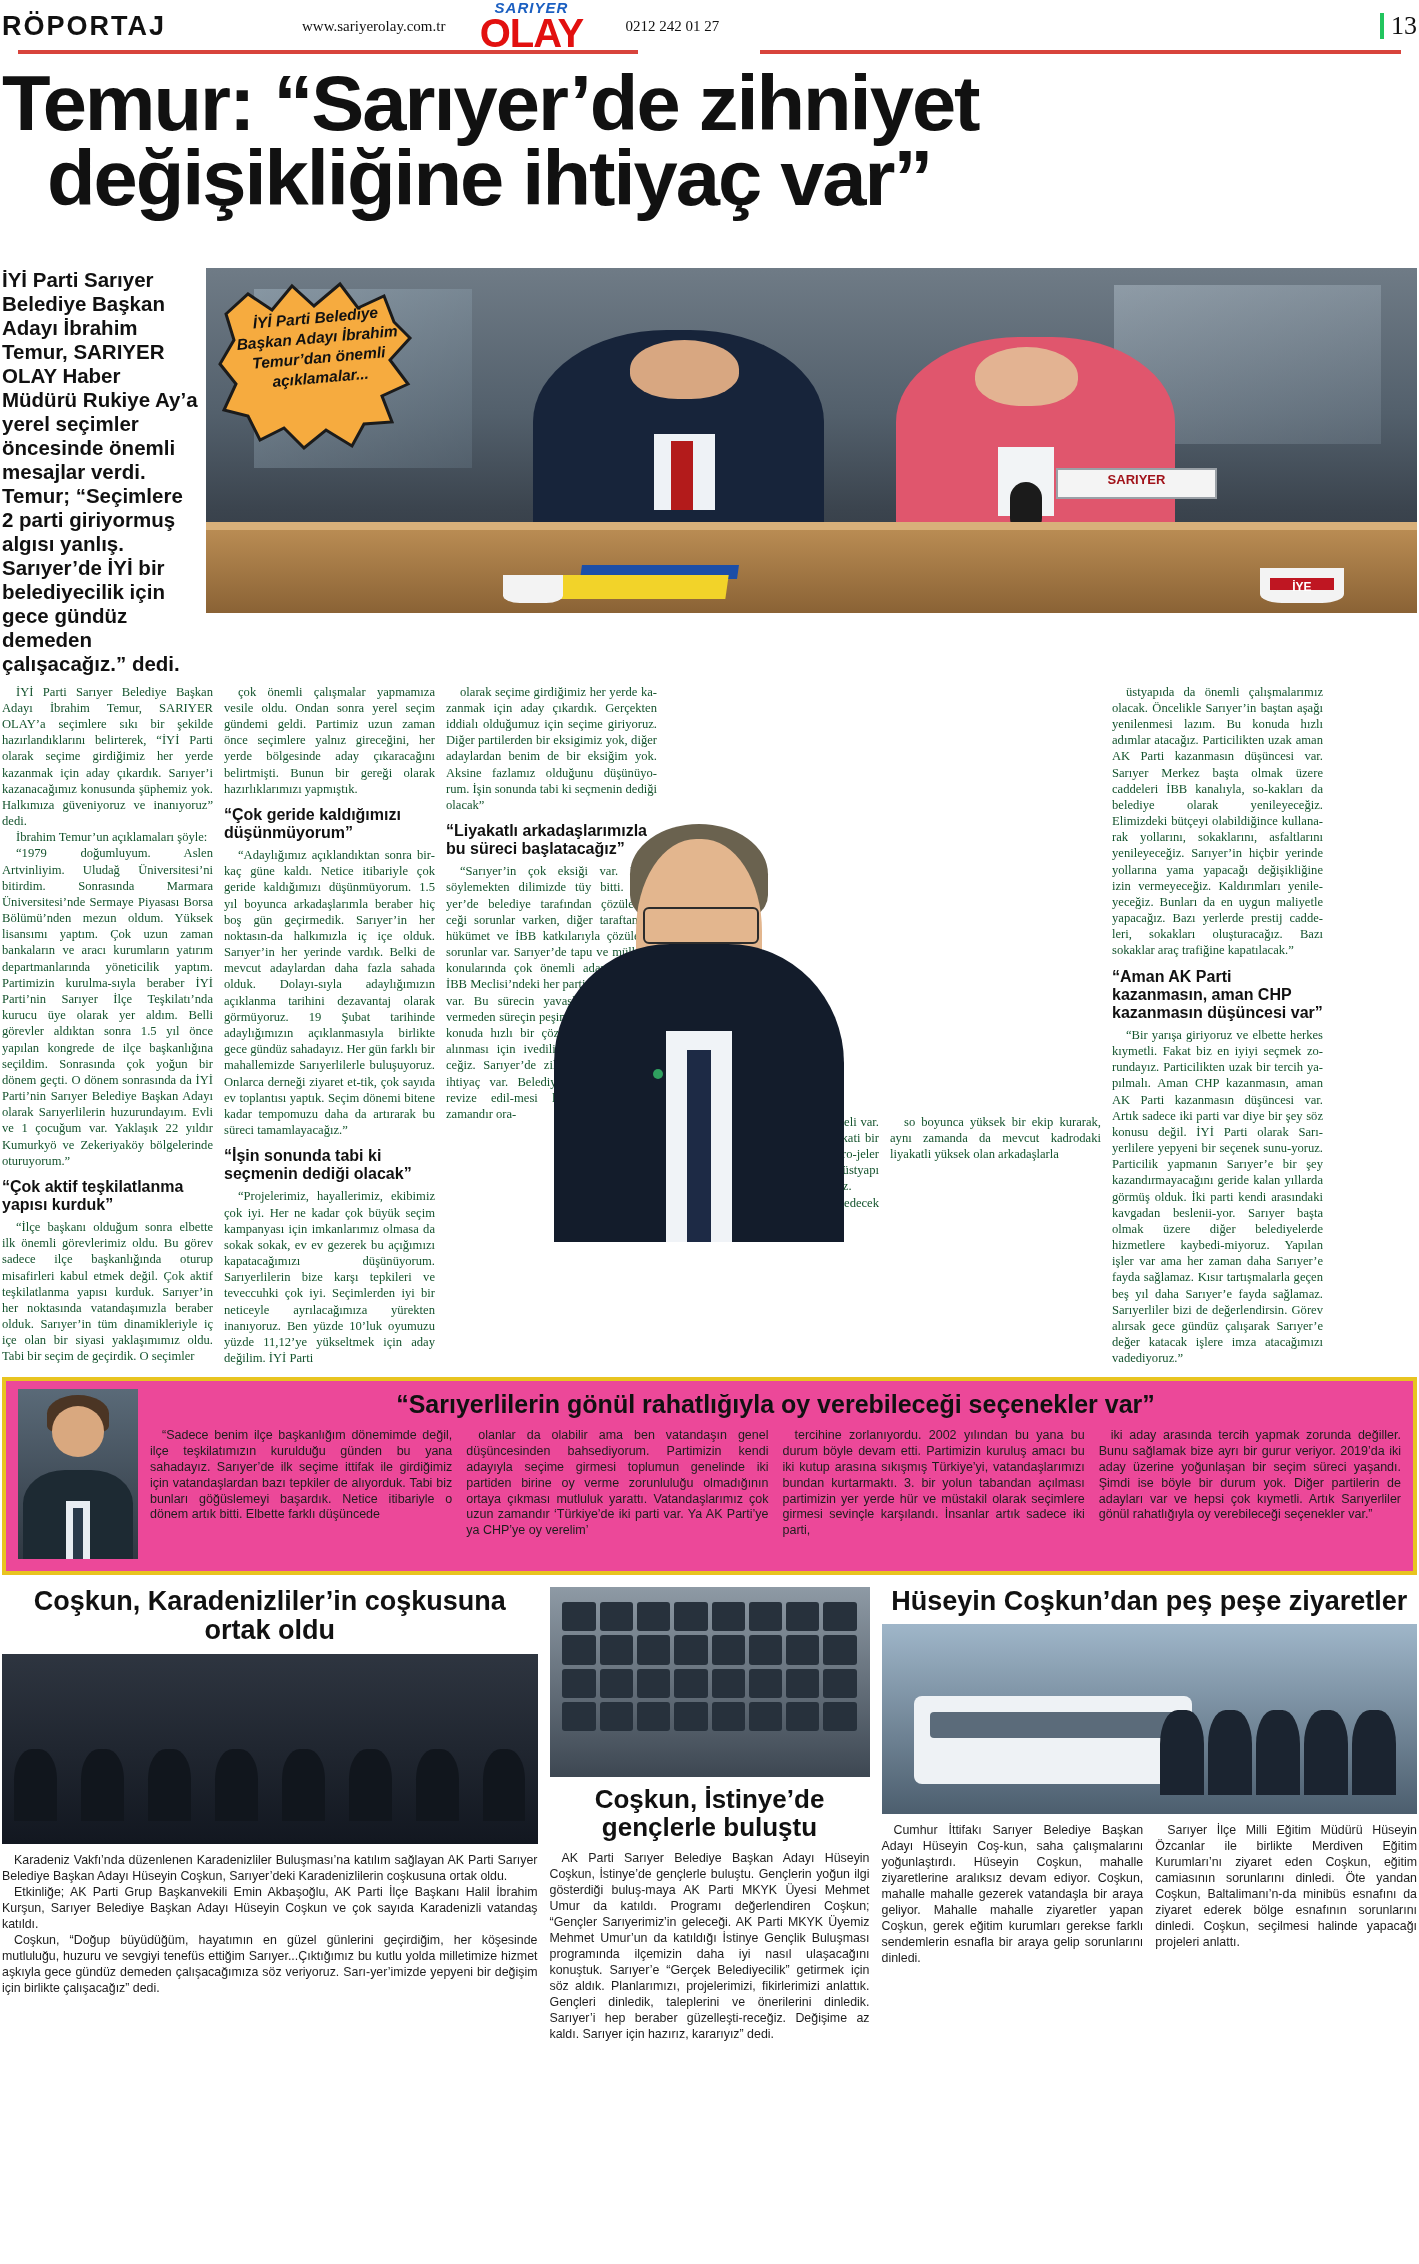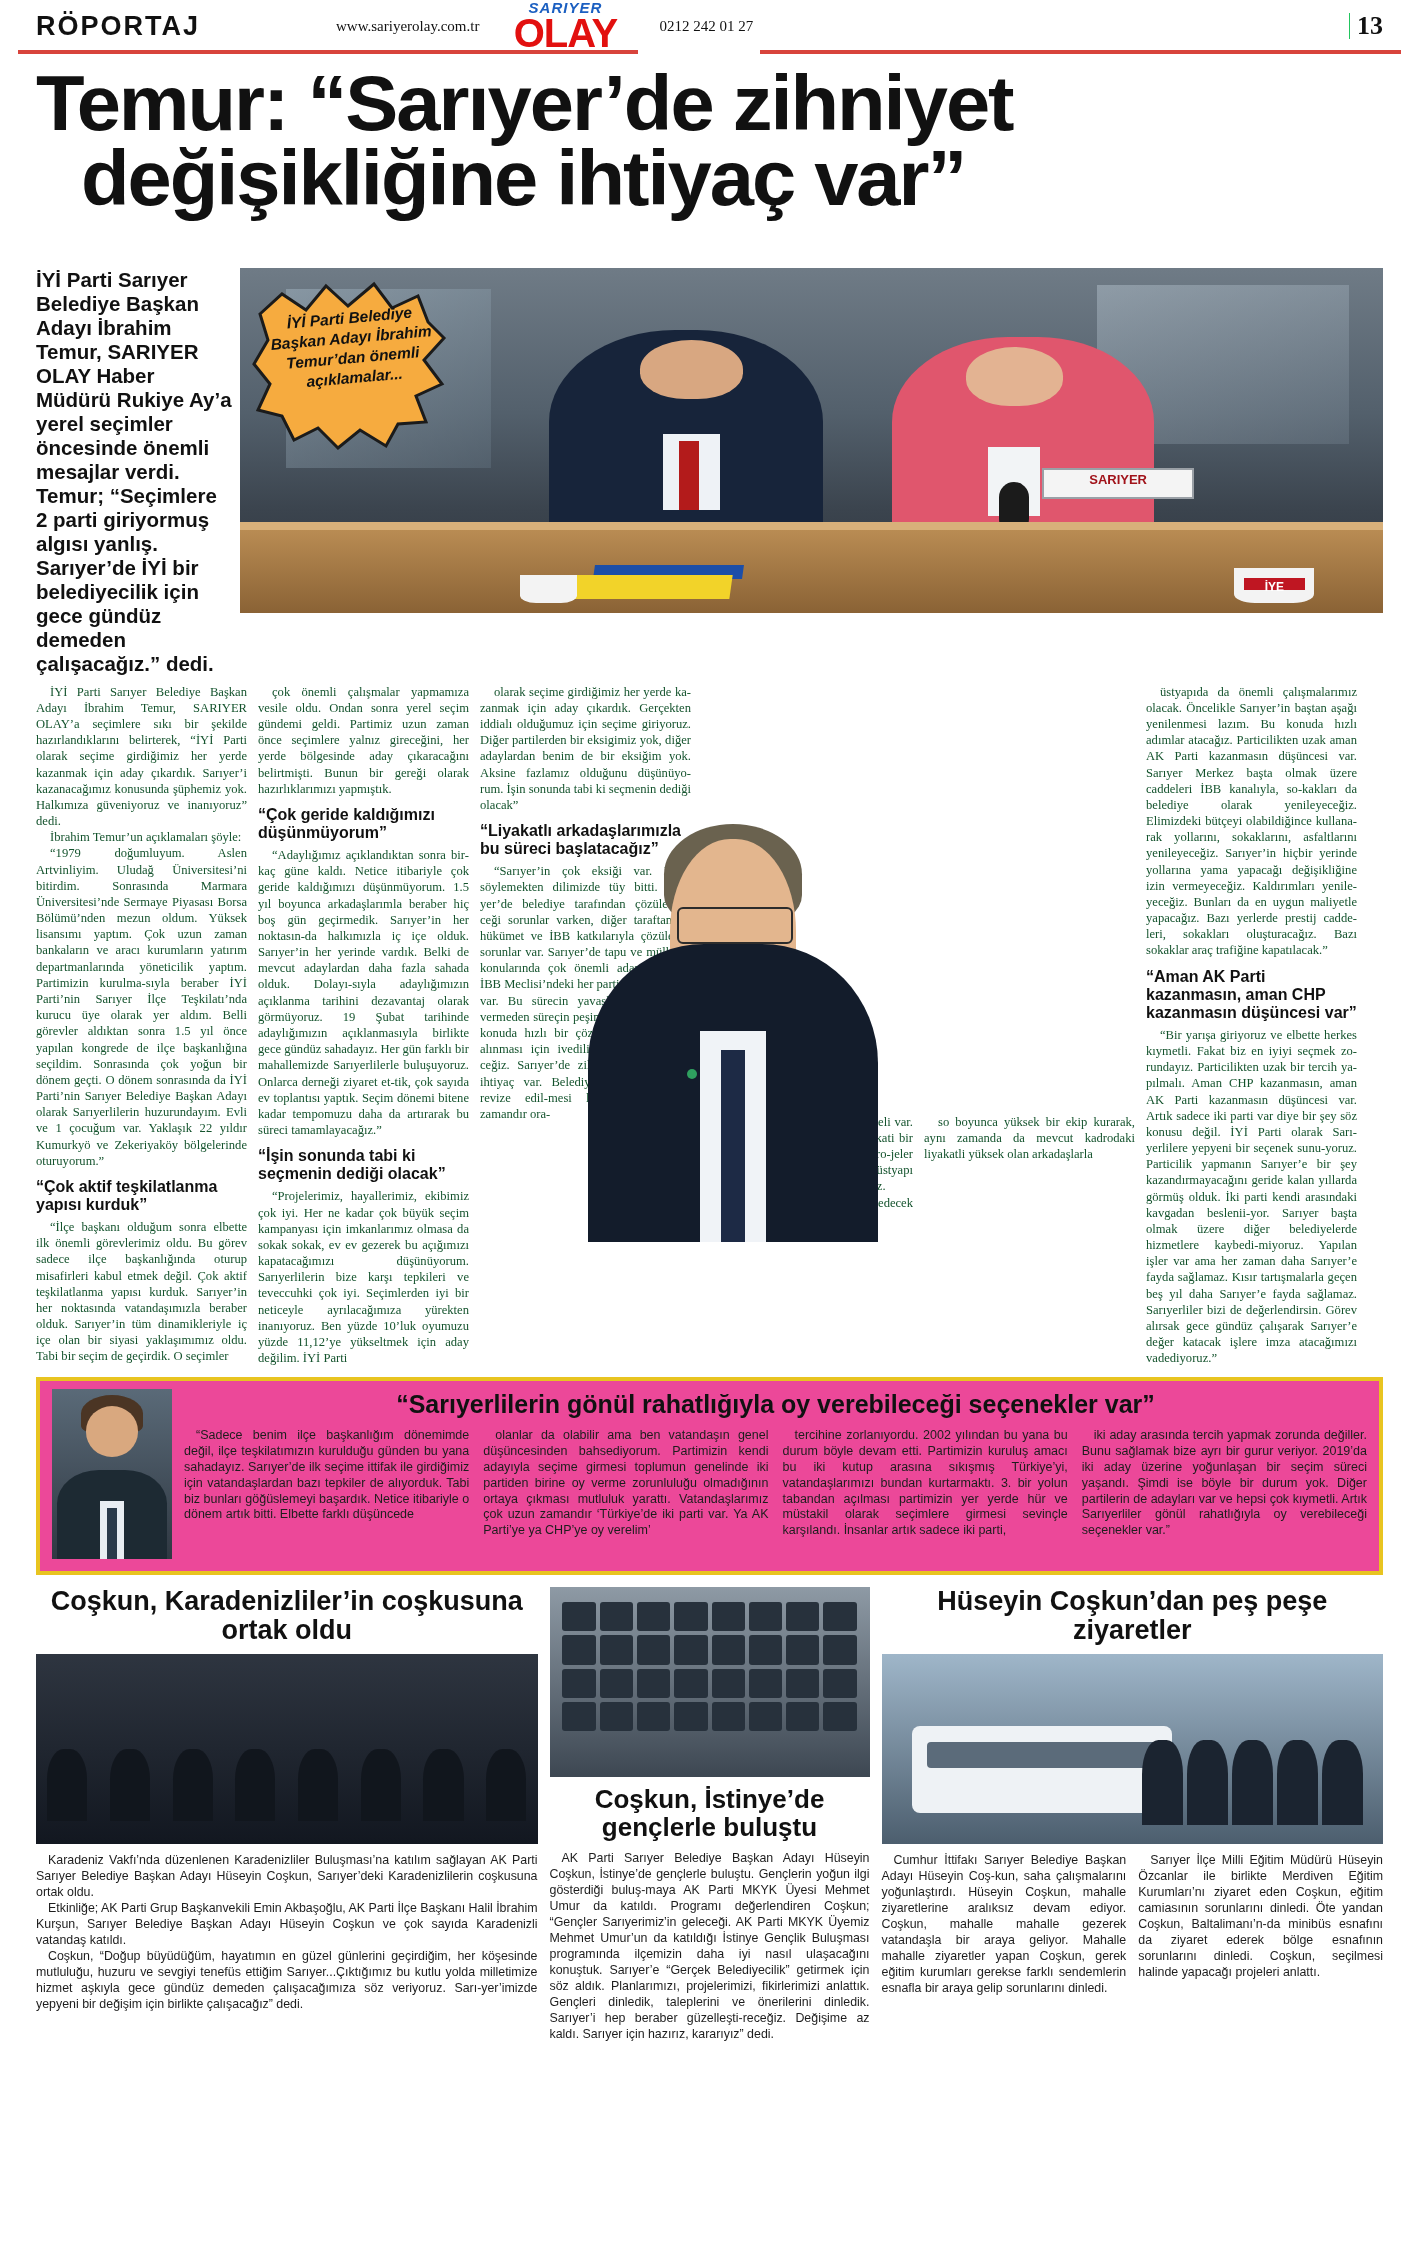--- a/index.html
+++ b/index.html
@@ -1,27 +1,27 @@
 <!DOCTYPE html>
 <html lang="tr"><head>
 <meta charset="utf-8">
 <style>
   html,body{margin:0;padding:0;background:#fff;}
   body{width:1419px;height:2264px;font-family:"Liberation Sans",sans-serif;color:#111;overflow:hidden;}
-  .page{position:relative;width:1419px;height:1752px;box-sizing:border-box;padding:0 36px;}
+  .page{position:relative;width:1419px;height:1752px;box-sizing:border-box;padding:0 2px;}
 
   
   .masthead{position:relative;height:52px;display:flex;align-items:center;}
   .mh-section{font-family:"Liberation Sans",sans-serif;font-weight:700;font-size:27px;letter-spacing:2px;color:#111;width:300px;}
   .mh-url{font-family:"Liberation Serif",serif;font-size:15px;color:#111;white-space:nowrap;}
   .mh-logo{position:relative;width:160px;height:48px;margin:0 6px;display:flex;flex-direction:column;align-items:center;justify-content:center;}
   .mh-logo .sariyer{font-family:"Liberation Sans",sans-serif;font-weight:700;font-style:italic;font-size:15px;color:#1b5fc1;letter-spacing:1px;line-height:1;}
   .mh-logo .olay{font-family:"Liberation Sans",sans-serif;font-weight:700;font-size:40px;color:#e2100f;line-height:.92;letter-spacing:-1px;}
   .mh-phone{font-family:"Liberation Serif",serif;font-size:15px;color:#111;white-space:nowrap;margin-left:8px;}
-  .mh-pageno{margin-left:auto;font-family:"Liberation Serif",serif;font-weight:700;font-size:26px;color:#111;border-left:1px solid #22c55e;padding-left:7px;line-height:1;}
+  .mh-pageno{margin-left:auto;font-family:"Liberation Serif",serif;font-weight:400;font-size:26px;color:#111;border-left:4px solid #22c55e;padding-left:7px;line-height:1;}
   .mh-rule{position:absolute;left:18px;right:18px;top:50px;height:4px;background:#d8443c;}
   .mh-rule.left{left:18px;width:620px;}
   .mh-rule.right{left:760px;right:18px;width:auto;}
 
   
   .headline{margin-top:14px;font-family:"Liberation Sans",sans-serif;font-weight:700;font-size:78px;line-height:.96;letter-spacing:-2px;color:#111;text-align:left;}
   .headline .ln{display:block;white-space:nowrap;transform:scaleX(1.02);transform-origin:left;}
   .headline .ln2{padding-left:44px;}
 
   

